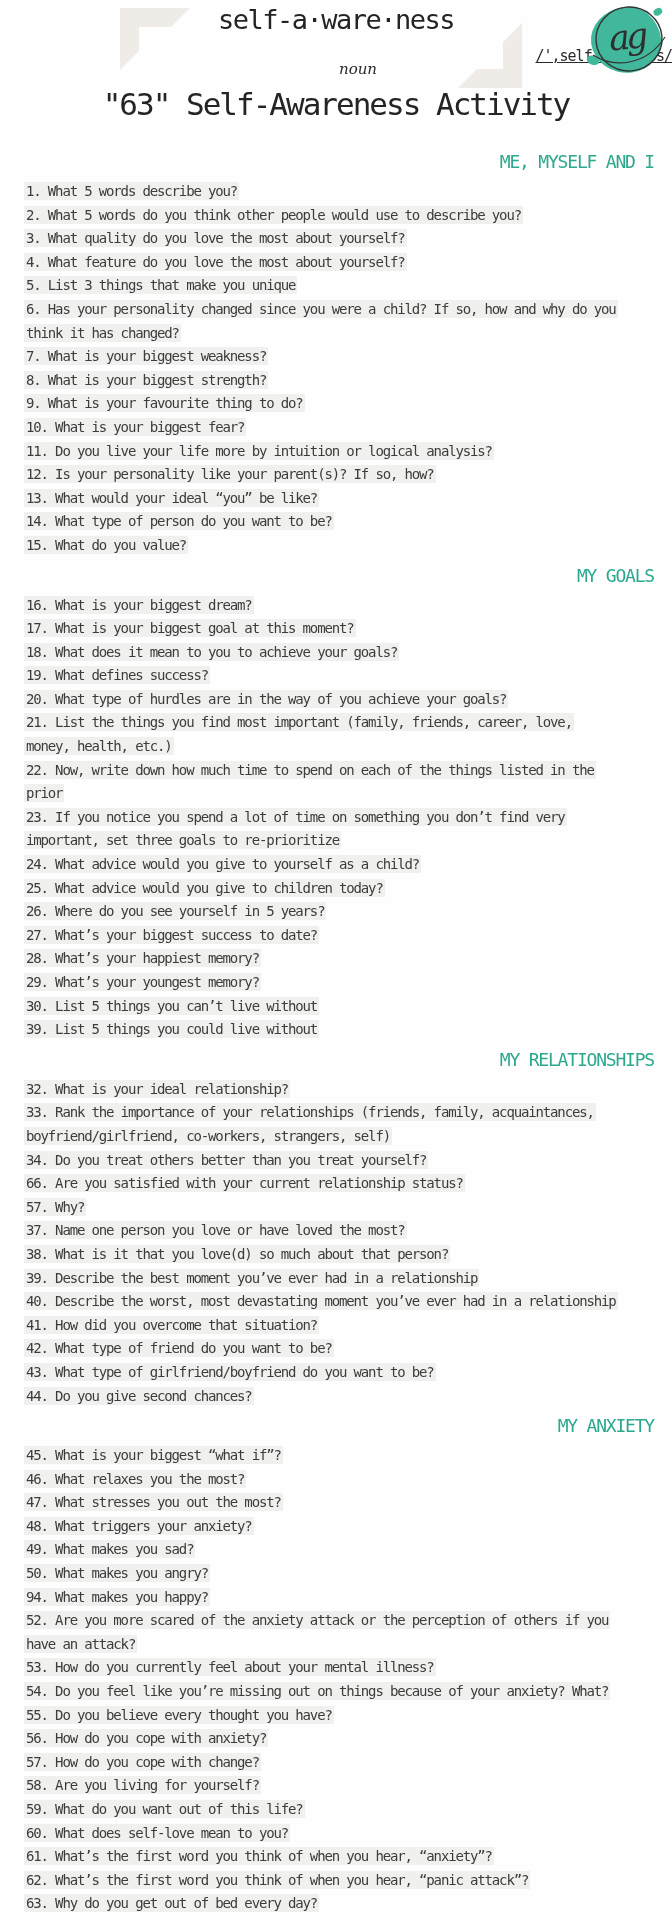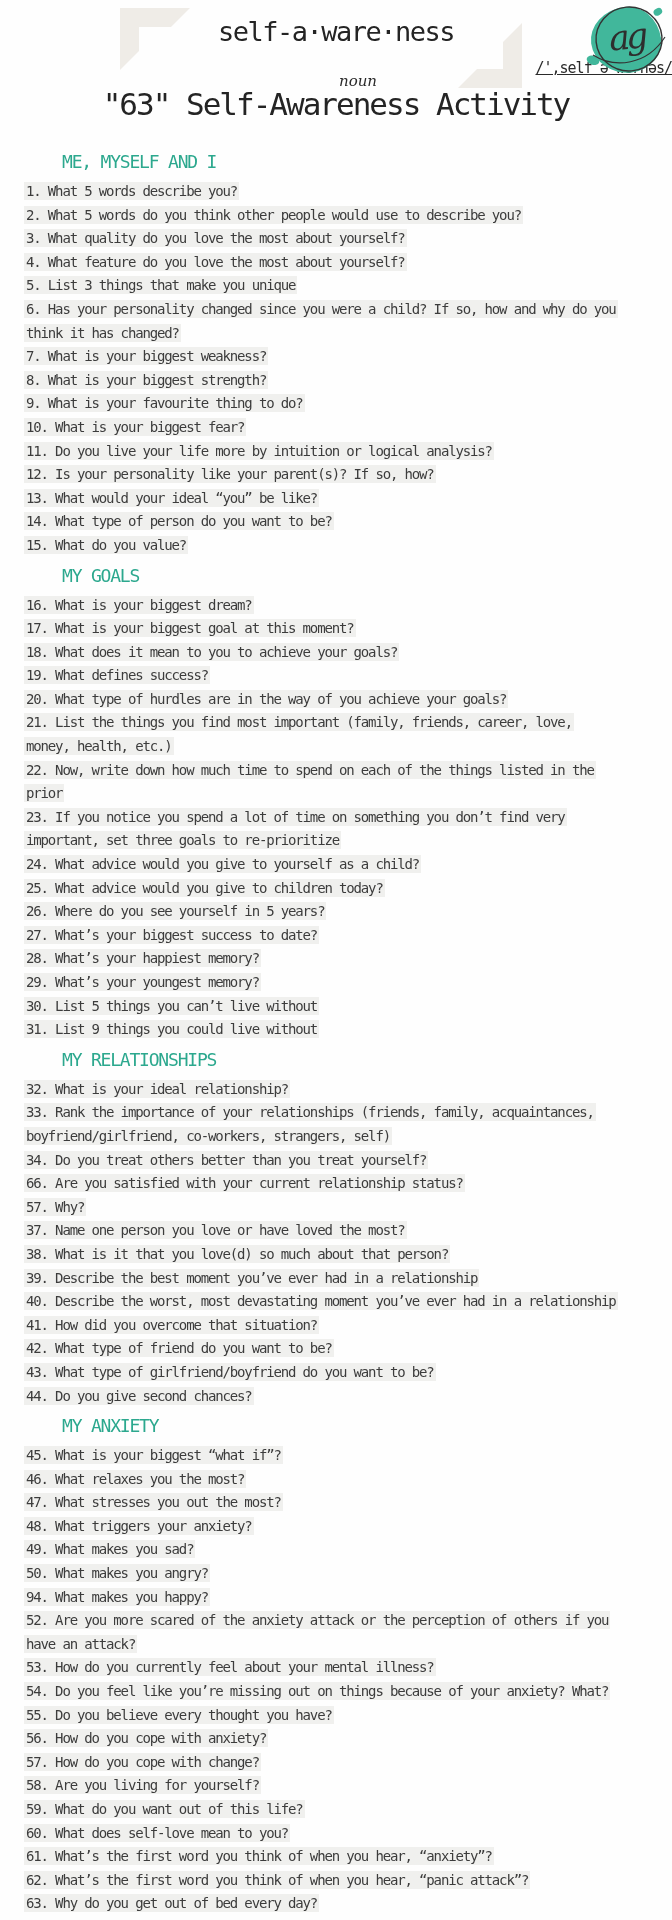--- a/index.html
+++ b/index.html
@@ -15,21 +15,21 @@
   html,body{ background:#fff; }
   body{
     width:672px; height:1920px; overflow:hidden;
     font-family:"DejaVu Sans Mono", "Liberation Mono", monospace;
     background:var(--paper);
     position:relative;
   }
   .page{ width:672px; height:1920px; position:relative; }
 
   
-  header{ position:relative; height:82px; padding-top:16px; }
+  header{ position:relative; height:82px; padding-top:4px; }
   .brackets{ position:absolute; left:0; top:0; width:672px; height:110px; pointer-events:none; }
   .brackets polygon{ fill:var(--bracket); }
 
   .word{
     position:relative; text-align:center;
     font-size:27px; letter-spacing:-1.5px; color:var(--title-ink);
     line-height:32px;
   }
   .pron{
     text-align:right; font-size:15px; letter-spacing:-1px;
@@ -71,20 +71,21 @@
     font-size:31px; font-weight:normal; letter-spacing:-2px;
     color:var(--title-ink); line-height:40px;
   }
 
   
   main{ margin-top:26px; padding:0 18px 0 24px; }
   h2{
     font-size:18px; font-weight:normal; letter-spacing:-1.2px;
     color:var(--accent); line-height:23px;
     margin:6px 0 7px 38px;
+    text-align:right;
   }
   section:first-child h2{ margin-top:0; }
   .q{
     font-size:14px; letter-spacing:-1.15px; line-height:23.6px;
     color:var(--ink); white-space:pre-line;
   }
   .q .qt{
     background:var(--highlight);
     box-decoration-break:clone; -webkit-box-decoration-break:clone;
     padding:1px 2px;
@@ -150,21 +151,21 @@
 prior</span></div>
         <div class="q"><span class="qt">23. If you notice you spend a lot of time on something you don’t find very
 important, set three goals to re-prioritize</span></div>
         <div class="q"><span class="qt">24. What advice would you give to yourself as a child?</span></div>
         <div class="q"><span class="qt">25. What advice would you give to children today?</span></div>
         <div class="q"><span class="qt">26. Where do you see yourself in 5 years?</span></div>
         <div class="q"><span class="qt">27. What’s your biggest success to date?</span></div>
         <div class="q"><span class="qt">28. What’s your happiest memory?</span></div>
         <div class="q"><span class="qt">29. What’s your youngest memory?</span></div>
         <div class="q"><span class="qt">30. List 5 things you can’t live without</span></div>
-        <div class="q"><span class="qt">31. List 9 things you could live without</span></div>
+        <div class="q"><span class="qt">39. List 5 things you could live without</span></div>
       </section>
       <section>
         <h2>MY RELATIONSHIPS</h2>
         <div class="q"><span class="qt">32. What is your ideal relationship?</span></div>
         <div class="q"><span class="qt">33. Rank the importance of your relationships (friends, family, acquaintances,
 boyfriend/girlfriend, co-workers, strangers, self)</span></div>
         <div class="q"><span class="qt">34. Do you treat others better than you treat yourself?</span></div>
         <div class="q"><span class="qt">66. Are you satisfied with your current relationship status?</span></div>
         <div class="q"><span class="qt">57. Why?</span></div>
         <div class="q"><span class="qt">37. Name one person you love or have loved the most?</span></div>

